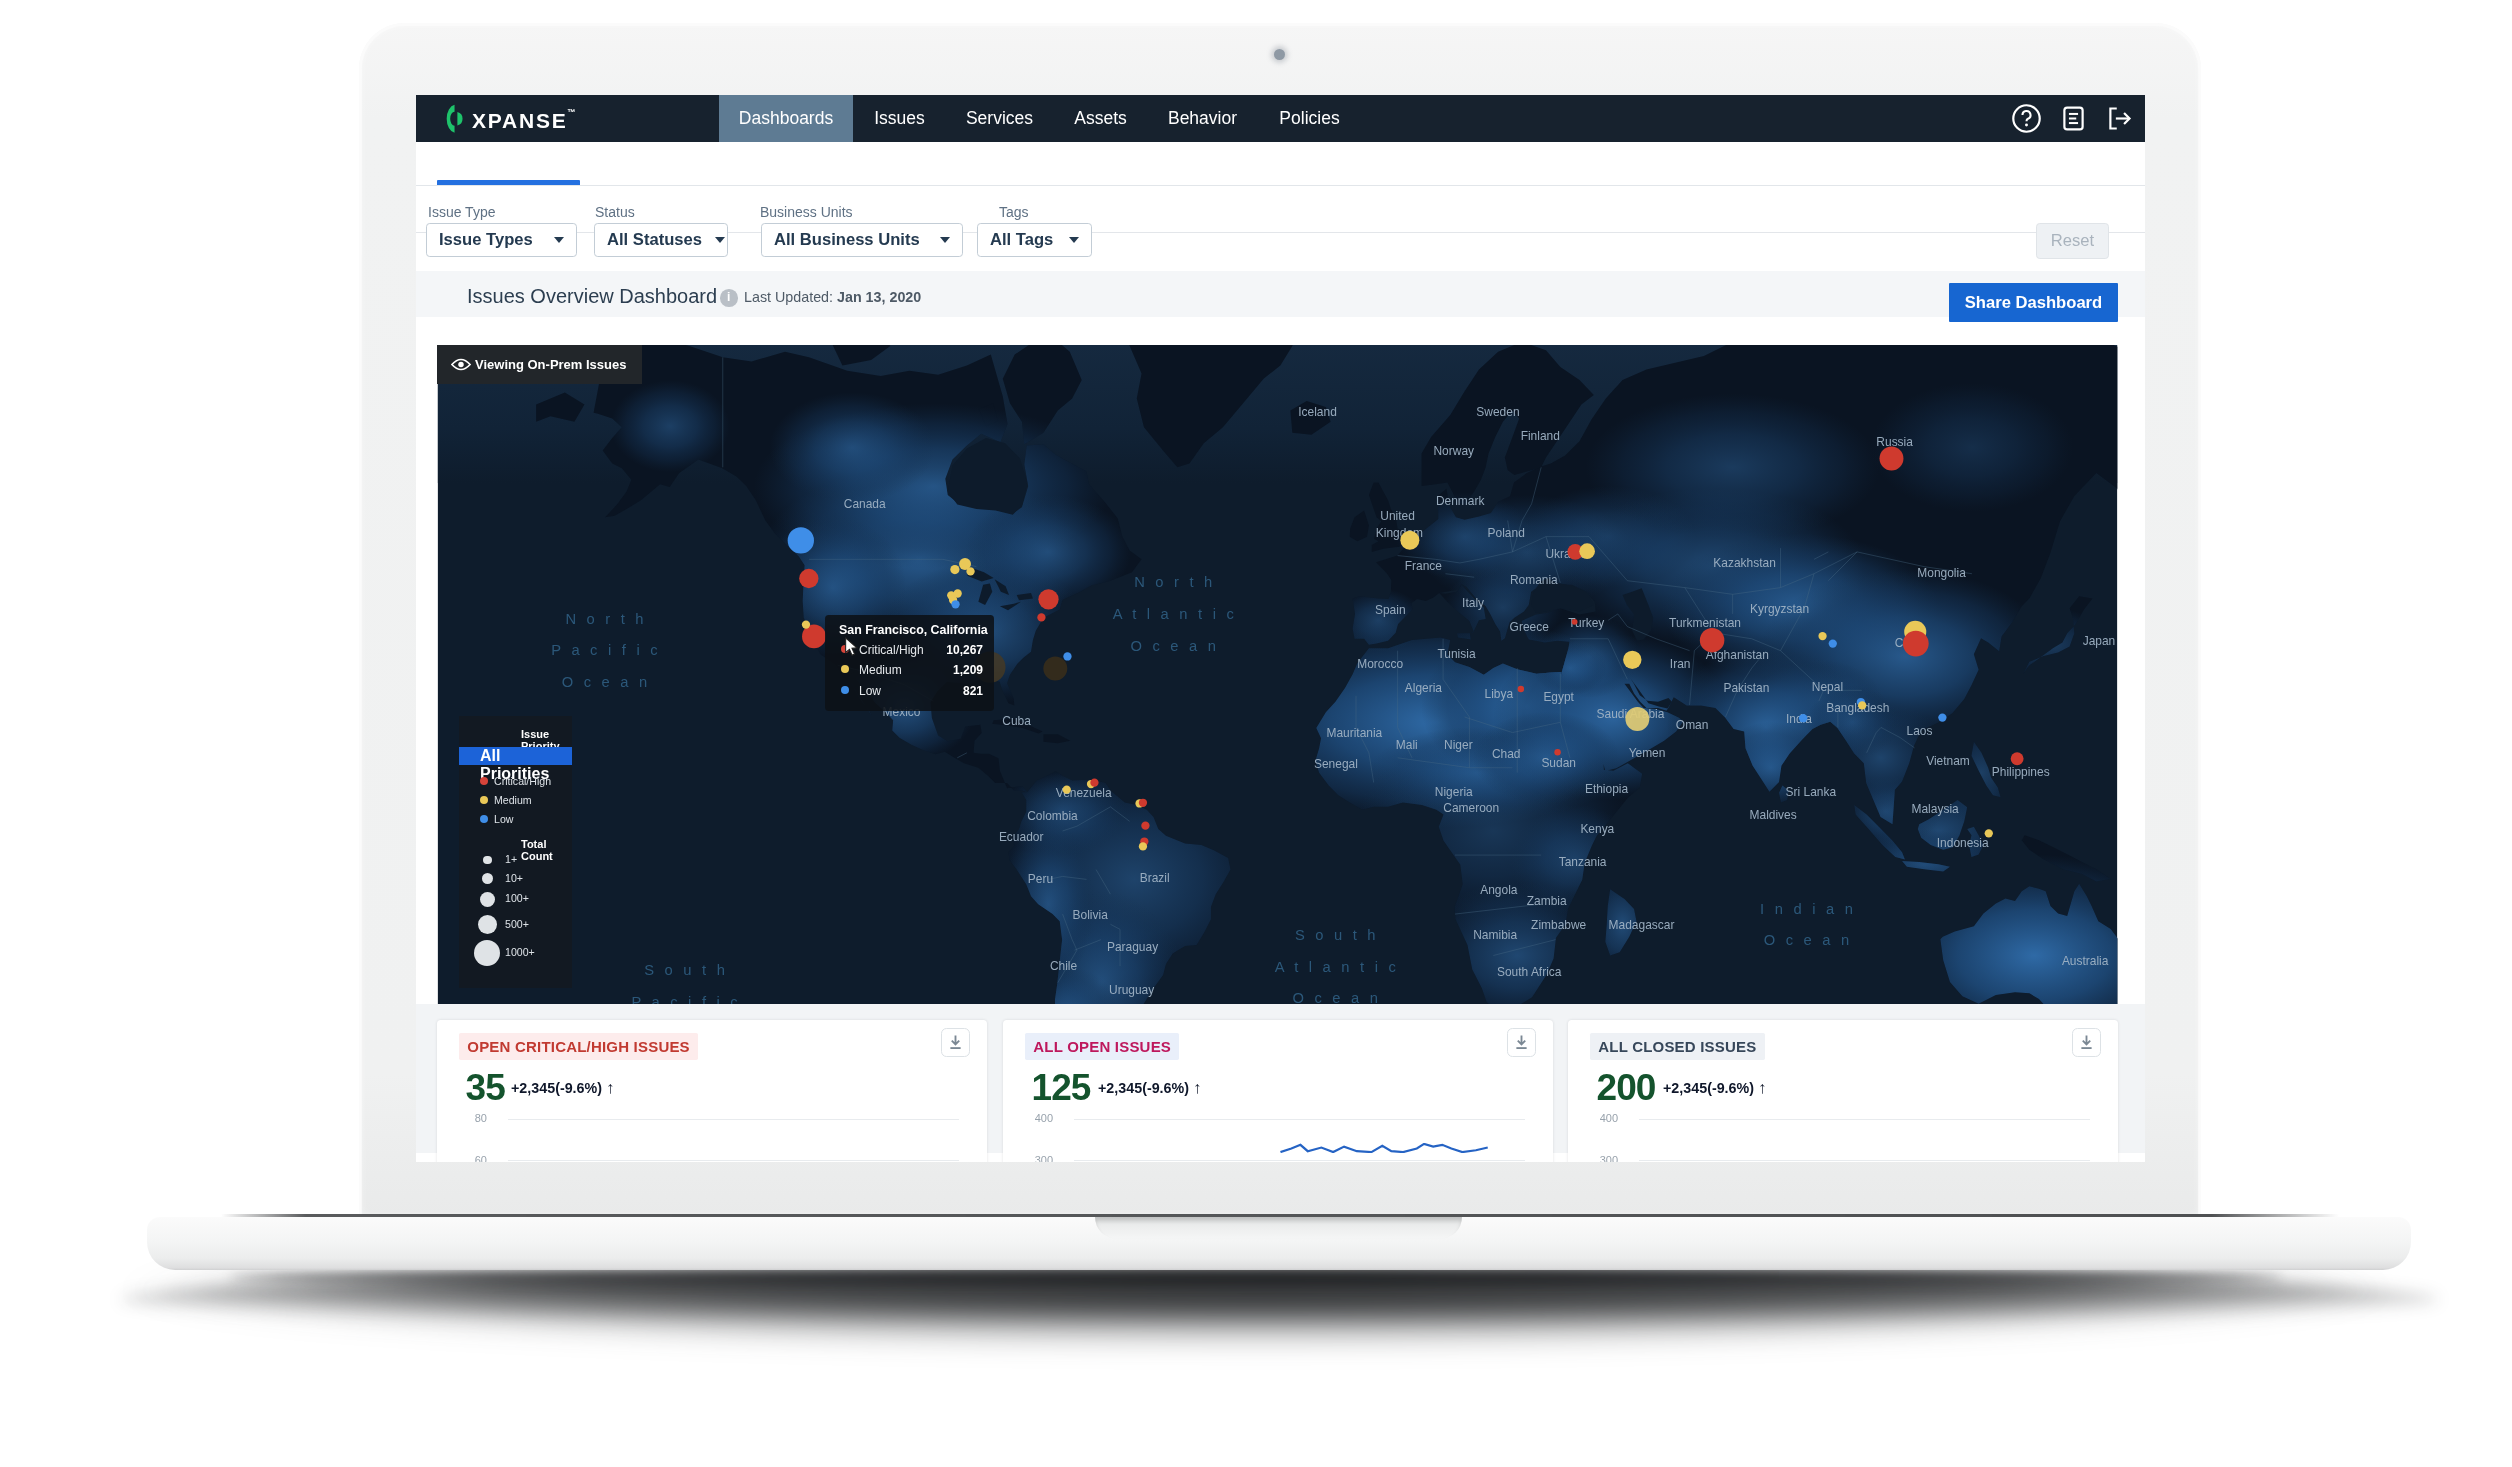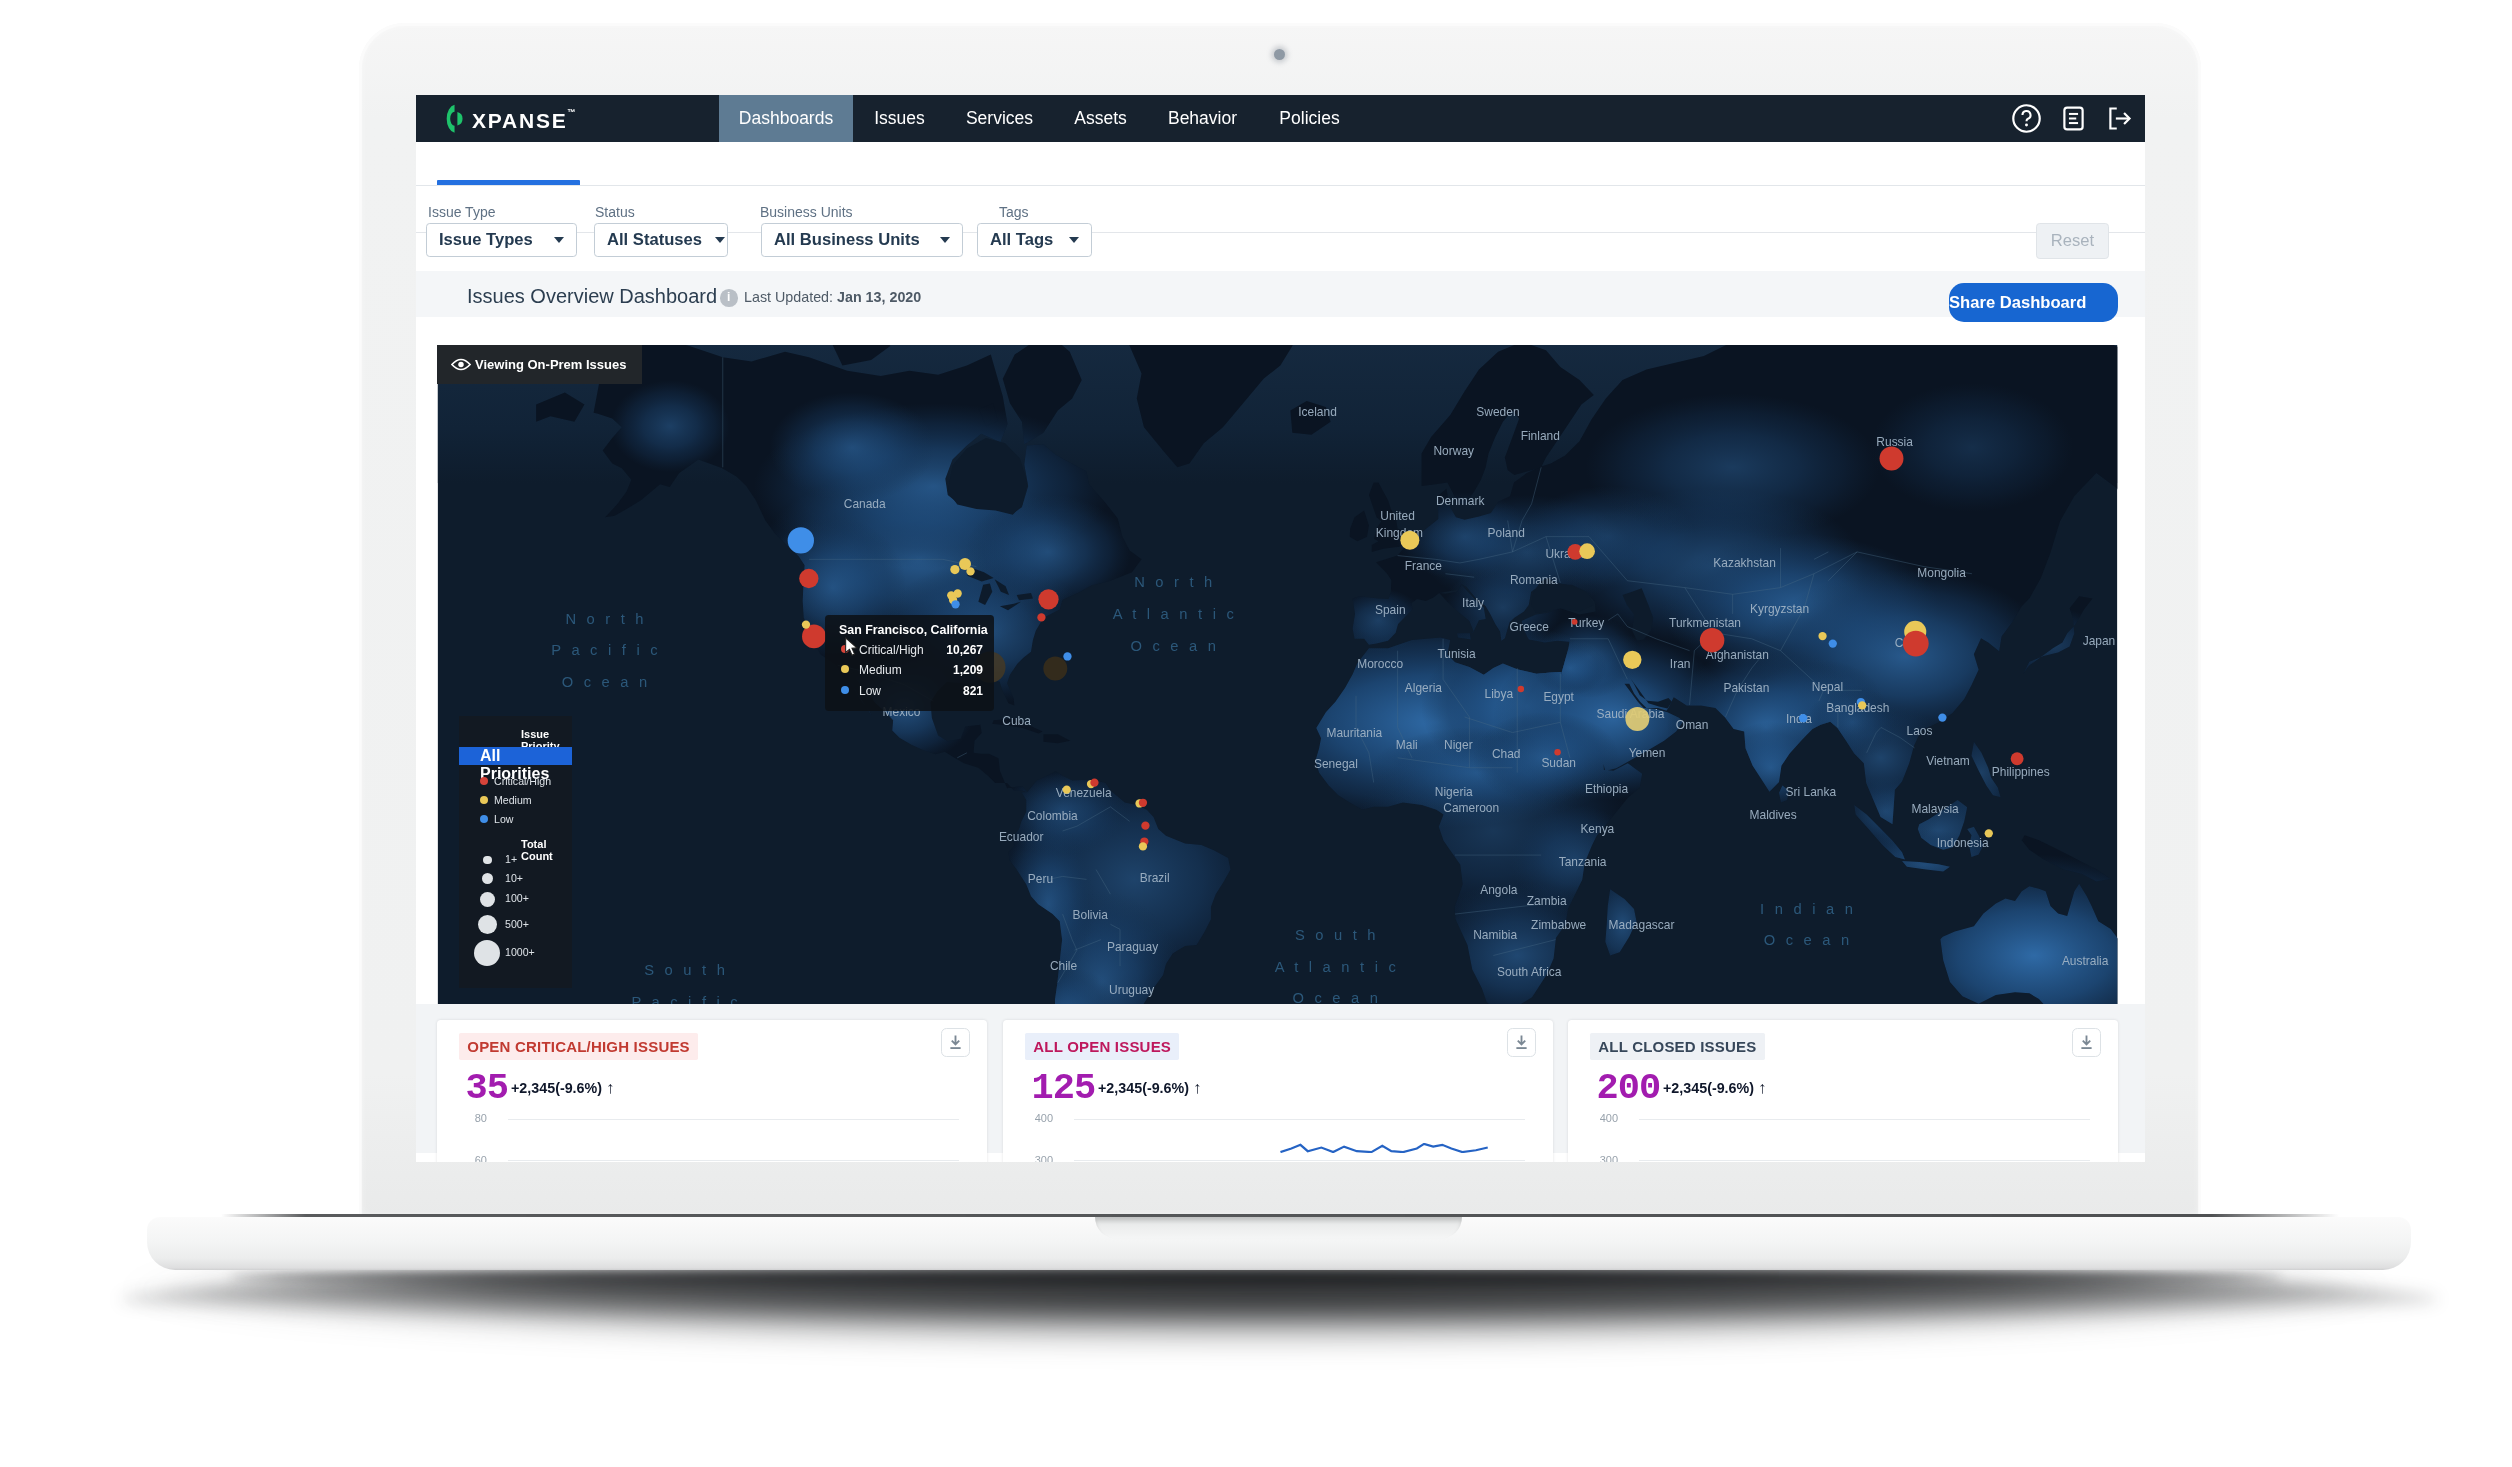--- a/index.html
+++ b/index.html
@@ -32,21 +32,21 @@
 
 .flabel{font-size:14px;color:#5f7184;}
 .fbox{position:absolute;height:34px;border:0.9px solid #c3cdd6;border-radius:3.7px;background:#fff;font-size:16.6px;font-weight:bold;color:#243a50;display:flex;align-items:center;justify-content:space-between;padding:0 12px;white-space:nowrap;}
 .caret{width:0;height:0;border-left:5.5px solid transparent;border-right:5.5px solid transparent;border-top:6.4px solid #243a50;margin-left:13px;}
 .resetbtn{position:absolute;left:1620px;top:128px;width:73px;height:36px;background:#eef1f4;border:0.9px solid #e0e4e8;border-radius:3.7px;color:#a9b3bd;font-size:16.6px;text-align:center;line-height:34px;}
 
 .hdr{left:0;top:176px;width:1729px;height:46px;background:#f4f6f8;}
 .hdrtitle{left:51px;top:190px;font-size:20px;color:#2c3e50;white-space:nowrap;}
 .info{left:304px;top:194px;width:17.5px;height:17.5px;border-radius:50%;background:#b9bfc6;color:#fff;font-size:12px;font-weight:bold;text-align:center;line-height:17.5px;}
 .lastupd{left:328px;top:194px;font-size:14.3px;color:#4e5a66;}
-.sharebtn{left:1533px;top:188px;width:169px;height:39px;background:#1766d1;border-radius:15px;color:#fff;font-size:16.6px;font-weight:bold;text-align:left;line-height:39px;}
+.sharebtn{left:1533px;top:188px;width:169px;height:39px;background:#1766d1;border-radius:1px;color:#fff;font-size:16.6px;font-weight:bold;text-align:center;line-height:39px;}
 .pagebg2{left:0;top:909px;width:1729px;height:149px;background:#f2f4f6;}
 .mapwrap{left:21px;top:250px;width:1681px;height:659px;}
 
 .chip{left:0;top:0;width:205px;height:39px;background:#22262a;display:flex;align-items:center;padding-left:14px;color:#fff;font-size:13px;font-weight:bold;gap:4px;white-space:nowrap;}
 
 .tip{left:388px;top:270px;width:169px;height:96px;background:rgba(13,17,23,.88);border-radius:3.7px;color:#fff;}
 .tiptitle{position:absolute;left:14px;top:8.3px;font-size:12.4px;font-weight:bold;white-space:nowrap;}
 .tiprow{position:absolute;left:14px;width:144px;height:13px;font-size:12px;color:#e6e9ec;}
 .tipdot{position:absolute;left:1.8px;top:1.8px;width:8.3px;height:8.3px;border-radius:50%;}
 .tiplab{position:absolute;left:20px;top:0;}
@@ -56,21 +56,21 @@
 .legend{left:22px;top:371px;width:113px;height:272px;background:rgba(19,25,33,.88);color:#fff;}
 .leg-title{position:absolute;left:30px;font-size:11px;font-weight:bold;padding-left:32px;}
 .leg-all{position:absolute;left:0;top:31px;width:113px;height:17.5px;background:#1c63d8;font-size:16px;font-weight:bold;line-height:17.5px;padding-left:21px;}
 .leg-item{position:absolute;left:35px;font-size:10.6px;color:#dde2e7;}
 .leg-dot{position:absolute;left:-14px;top:1.8px;width:8.3px;height:8.3px;border-radius:50%;}
 .leg-circ{position:absolute;background:#dfe3e6;border-radius:50%;}
 .leg-clab{position:absolute;left:46px;font-size:10.6px;color:#dde2e7;}
 
 .card{background:#fff;border-radius:3.7px;box-shadow:0 0.9px 2.8px rgba(40,50,60,.14);position:absolute;top:925px;height:147px;}
 .cardchip{position:absolute;left:22px;top:13px;height:27px;font-size:15px;font-weight:bold;line-height:27px;padding:0 8.3px;letter-spacing:0.2px;border-radius:1.8px;white-space:nowrap;}
-.bignum{position:absolute;left:28.5px;top:47px;font-size:37px;font-weight:bold;color:#a21caf;letter-spacing:-0.9px;font-family:Liberation Mono, monospace;}
+.bignum{position:absolute;left:28.5px;top:47px;font-size:37px;font-weight:bold;color:#14532d;letter-spacing:-0.9px;}
 .chg{position:absolute;top:58px;font-size:14.3px;font-weight:bold;color:#0f172a;}
 .dlbtn{position:absolute;top:8.3px;width:28.5px;height:28.5px;border:0.9px solid #dde2e6;border-radius:5.5px;background:#fff;}
 .axlab{position:absolute;font-size:11px;color:#98a2ac;text-align:right;width:28px;}
 .axline{position:absolute;height:0.9px;background:#e8ebee;}
 </style></head>
 <body>
 <div class="abs body-shell"></div>
 <div class="abs cam"></div>
 <div class="abs shadow2"></div>
 <div class="abs shadow1"></div>

